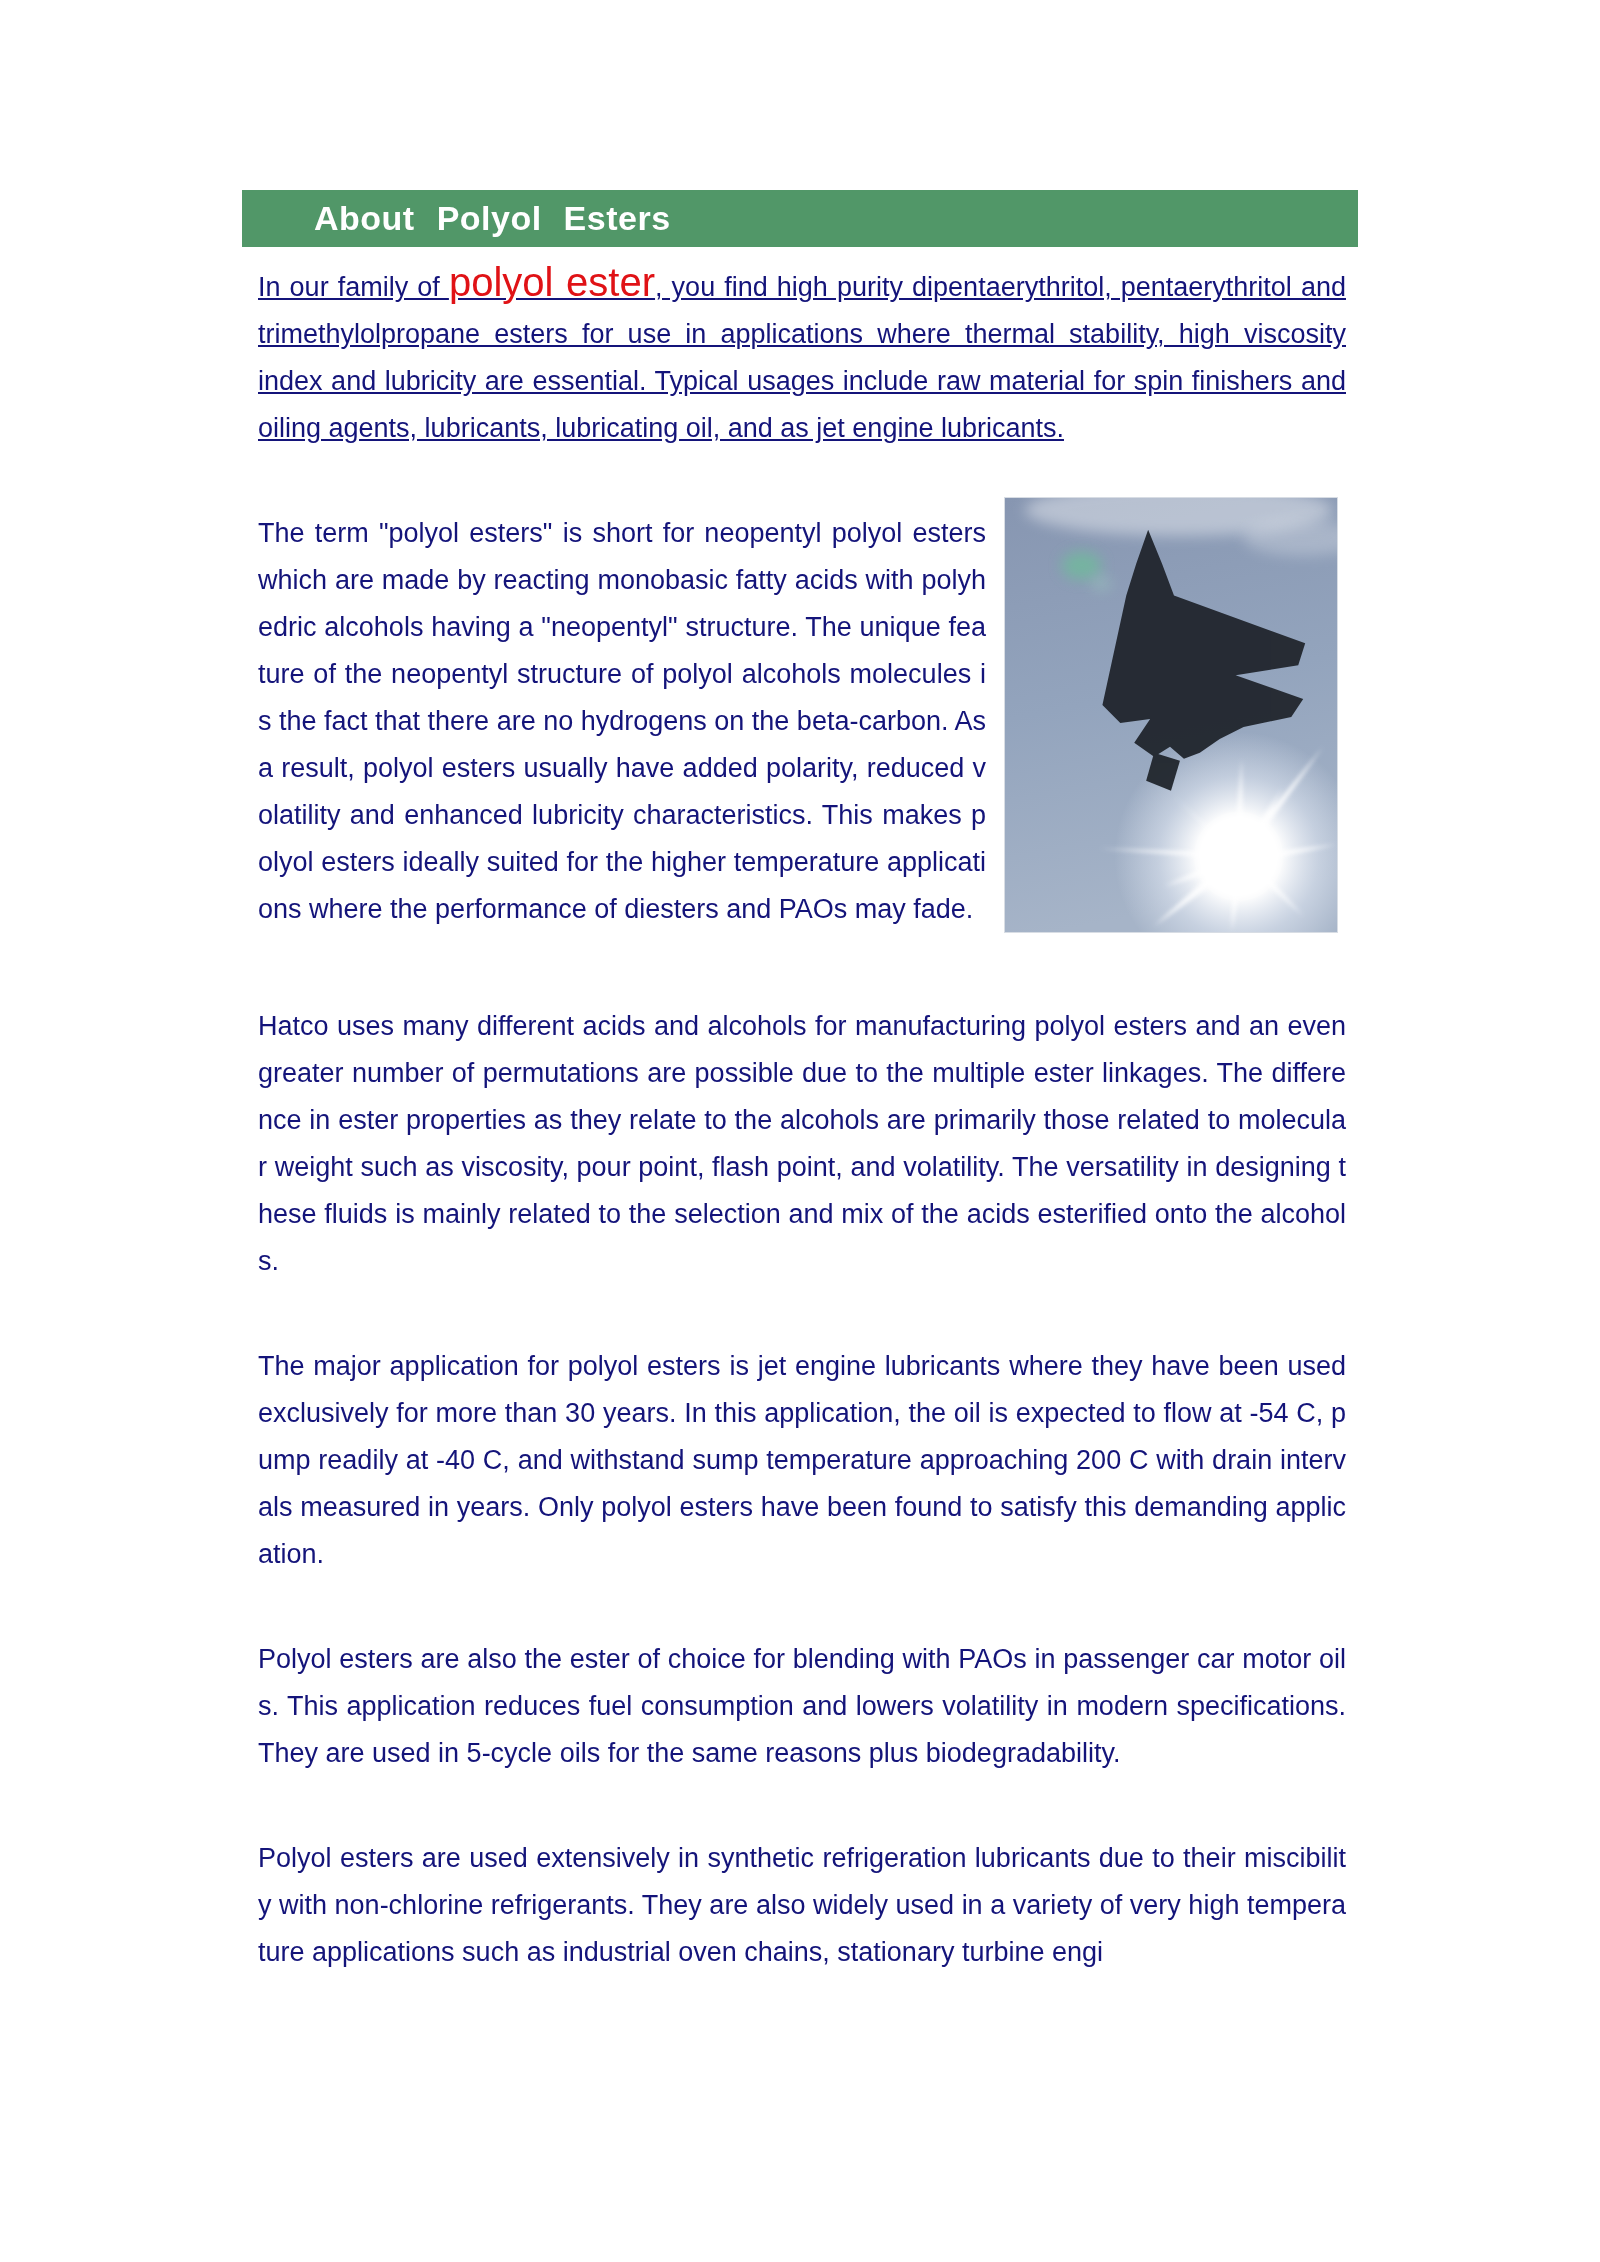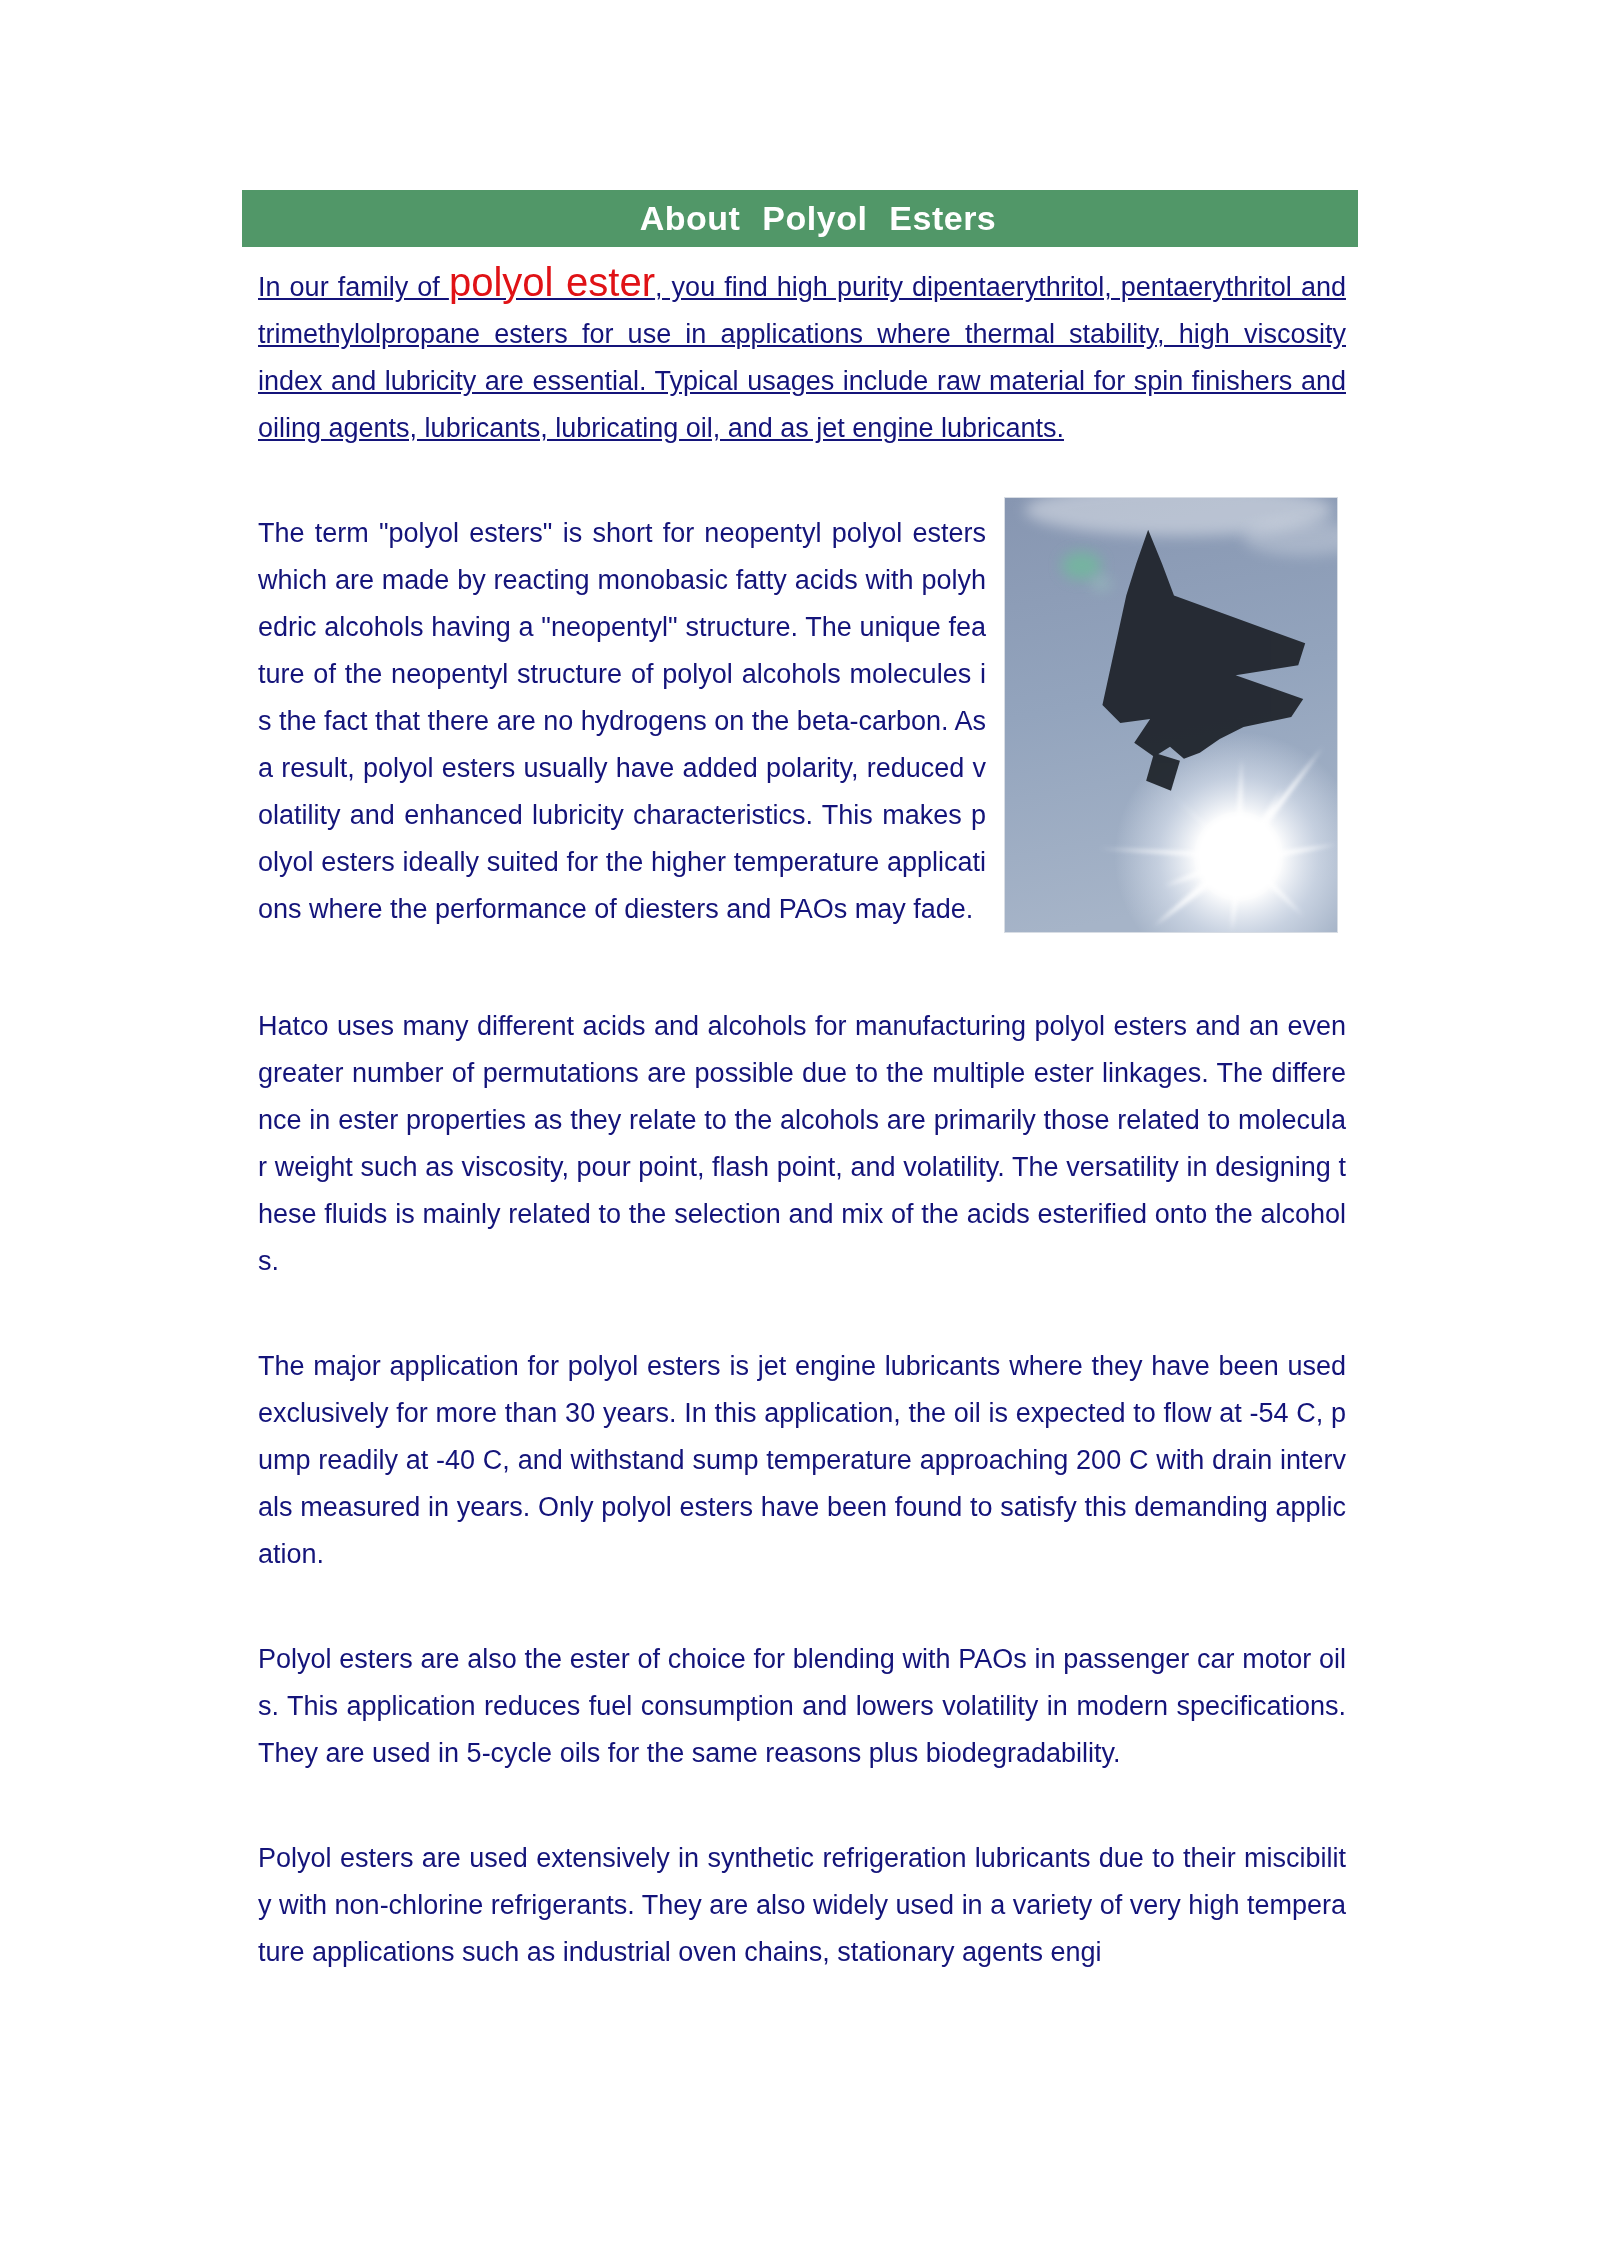--- a/index.html
+++ b/index.html
@@ -20,29 +20,28 @@
     background: #ffffff;
   }
   .header-bar {
     margin: 190px 0 0 242px;
     width: 1116px;
     height: 57px;
     background: #519768;
   }
   .header-bar .title {
     display: block;
-    padding-left: 36px;
+    padding-left: 72px;
     color: #ffffff;
     font-size: 34px;
     font-weight: bold;
     line-height: 57px;
     word-spacing: 12px;
     letter-spacing: 0.5px;
     white-space: nowrap;
-    text-align: center;
   }
   .content {
     margin-left: 258px;
     width: 1088px;
     color: #14147a;
     font-size: 27px;
     line-height: 47px;
     text-align: justify;
   }
   .intro {
@@ -150,16 +149,16 @@
       </span>
       <p class="para inblock">The term "polyol esters" is short for neopentyl polyol esters which are made by reacting monobasic fatty acids with polyhedric alcohols having a "neopentyl" structure. The unique feature of the neopentyl structure of polyol alcohols molecules is the fact that there are no hydrogens on the beta-carbon.  As a result, polyol esters usually have added polarity, reduced volatility and enhanced lubricity characteristics. This makes polyol esters ideally suited for the higher temperature applications where the performance of diesters and PAOs may fade.</p>
     </div>
 
     <p class="para">Hatco uses many different acids and alcohols for manufacturing polyol esters and an even greater number of permutations are possible due to the multiple ester linkages. The difference in ester properties as they relate to the alcohols are primarily those related to molecular weight such as viscosity, pour point, flash point, and volatility.  The versatility in designing these fluids is mainly related to the selection and mix of the acids esterified onto the alcohols.</p>
 
     <p class="para">The major application for polyol esters is jet engine lubricants where they have been used exclusively for more than 30 years. In this application, the oil is expected to flow at -54 C, pump readily at -40 C, and withstand sump temperature approaching 200 C with drain intervals measured in years. Only polyol esters have been found to satisfy this demanding application.</p>
 
     <p class="para">Polyol esters are also the ester of choice for blending with PAOs in passenger car motor oils. This application reduces fuel consumption and lowers volatility in modern specifications. They are used in 5-cycle oils for the same reasons plus biodegradability.</p>
 
-    <p class="para">Polyol esters are used extensively in synthetic refrigeration lubricants due to their miscibility with non-chlorine refrigerants. They are also widely used in a variety of very high temperature applications such as industrial oven chains, stationary agents engi</p>
+    <p class="para">Polyol esters are used extensively in synthetic refrigeration lubricants due to their miscibility with non-chlorine refrigerants. They are also widely used in a variety of very high temperature applications such as industrial oven chains, stationary turbine engi</p>
 
   </div>
 </div>
 
 </body></html>

